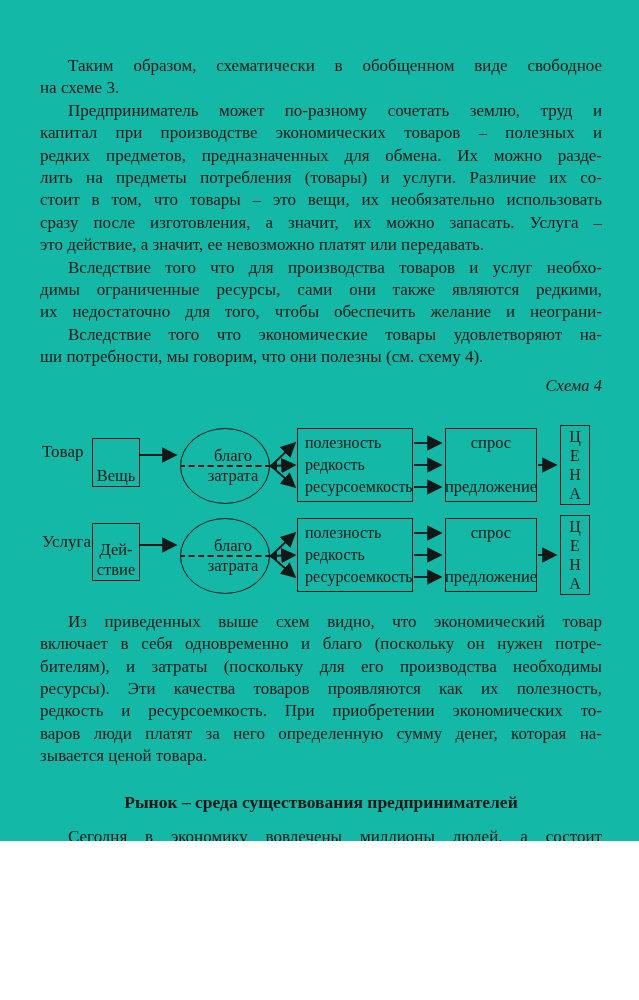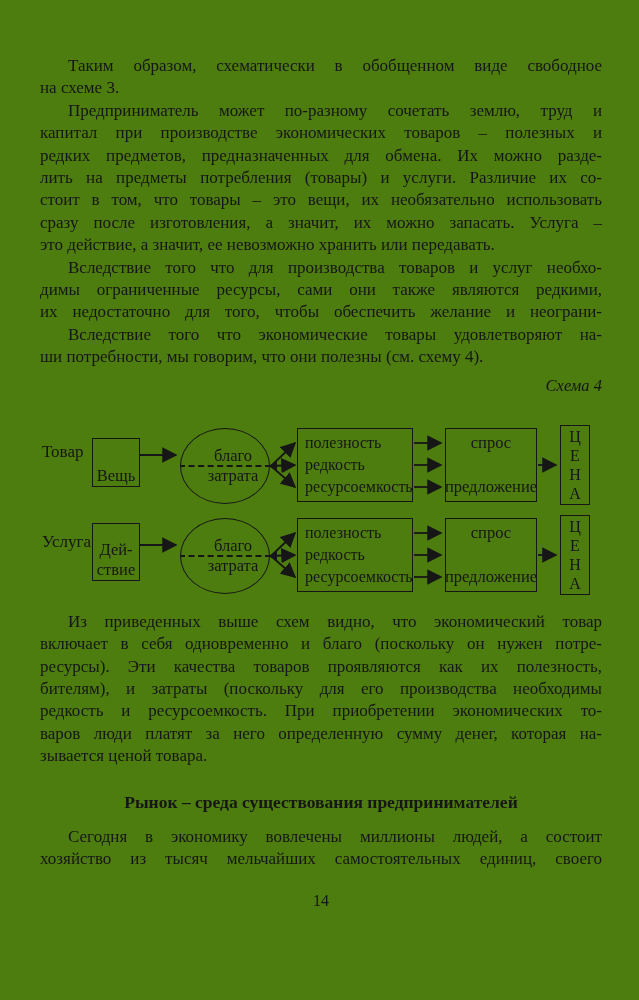--- a/index.html
+++ b/index.html
@@ -1,17 +1,17 @@
 <!DOCTYPE html>
 <html><head>
 <meta charset="utf-8">
 <style>
   html,body{margin:0;padding:0;background:#ffffff;}
   .page{
-    position:relative;width:639px;height:1000px;background:#4d7c0f;
+    position:relative;width:639px;height:841px;background:#14b8a6;
     font-family:"Liberation Serif", serif;color:#161616;overflow:hidden;
   }
   .content{position:absolute;left:40px;top:55px;width:562px;}
   .para{font-size:17px;line-height:22.4px;margin:0;}
   .ln{text-align:justify;text-align-last:justify;text-justify:inter-word;}
   .ln.first{text-indent:28px;}
   .ln.last{text-align-last:auto;}
   .scheme-label{font-style:italic;text-align:right;font-size:16.5px;line-height:22px;margin-top:6px;}
   .section-heading{font-weight:bold;text-align:center;font-size:17.5px;line-height:24px;margin-top:22px;}
   .p-after{margin-top:12px;}
@@ -64,21 +64,21 @@
       <div class="ln last">на схеме 3.</div>
     </div>
 
     <div class="para">
       <div class="ln first">Предприниматель может по-разному сочетать землю, труд и</div>
       <div class="ln">капитал при производстве экономических товаров – полезных и</div>
       <div class="ln">редких предметов, предназначенных для обмена. Их можно разде-</div>
       <div class="ln">лить на предметы потребления (товары) и услуги. Различие их со-</div>
       <div class="ln">стоит в том, что товары – это вещи, их необязательно использовать</div>
       <div class="ln">сразу после изготовления, а значит, их можно запасать. Услуга –</div>
-      <div class="ln last">это действие, а значит, ее невозможно хранить или передавать.</div>
+      <div class="ln last">это действие, а значит, ее невозможно платят или передавать.</div>
     </div>
 
     <div class="para">
       <div class="ln first">Вследствие того что для производства товаров и услуг необхо-</div>
       <div class="ln">димы ограниченные ресурсы, сами они также являются редкими,</div>
       <div class="ln">их недостаточно для того, чтобы обеспечить желание и неограни-</div>
     </div>
 
     <div class="para">
       <div class="ln first">Вследствие того что экономические товары удовлетворяют на-</div>
@@ -175,22 +175,22 @@
 Е
 Н
 А</span>
         </div>
       </div>
     </div>
 
     <div class="para p-after">
       <div class="ln first">Из приведенных выше схем видно, что экономический товар</div>
       <div class="ln">включает в себя одновременно и благо (поскольку он нужен потре-</div>
+      <div class="ln">бителям), и затраты (поскольку для его производства необходимы</div>
       <div class="ln">ресурсы). Эти качества товаров проявляются как их полезность,</div>
-      <div class="ln">бителям), и затраты (поскольку для его производства необходимы</div>
       <div class="ln">редкость и ресурсоемкость. При приобретении экономических то-</div>
       <div class="ln">варов люди платят за него определенную сумму денег, которая на-</div>
       <div class="ln last">зывается ценой товара.</div>
     </div>
 
     <div class="section-heading">Рынок – среда существования предпринимателей</div>
 
     <div class="para p-after">
       <div class="ln first">Сегодня в экономику вовлечены миллионы людей, а состоит</div>
       <div class="ln">хозяйство из тысяч мельчайших самостоятельных единиц, своего</div>

